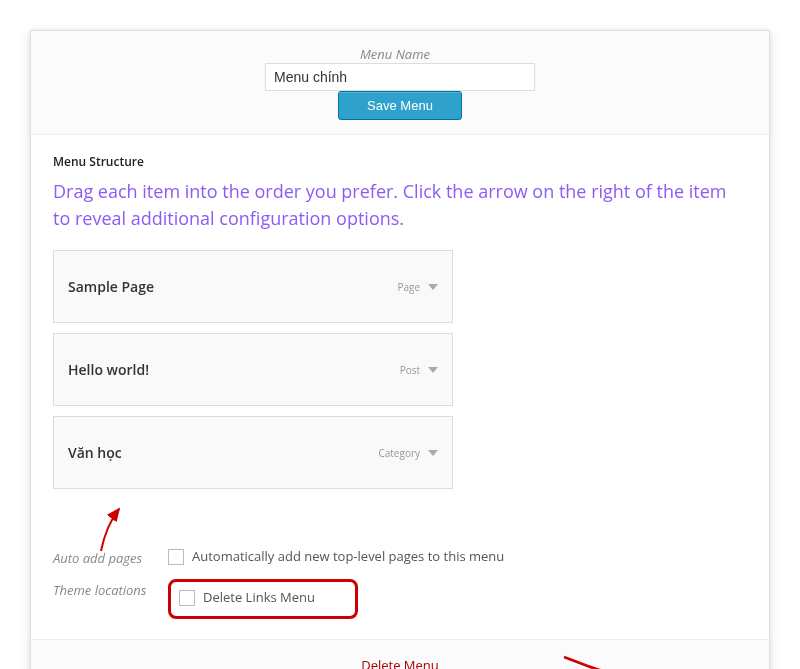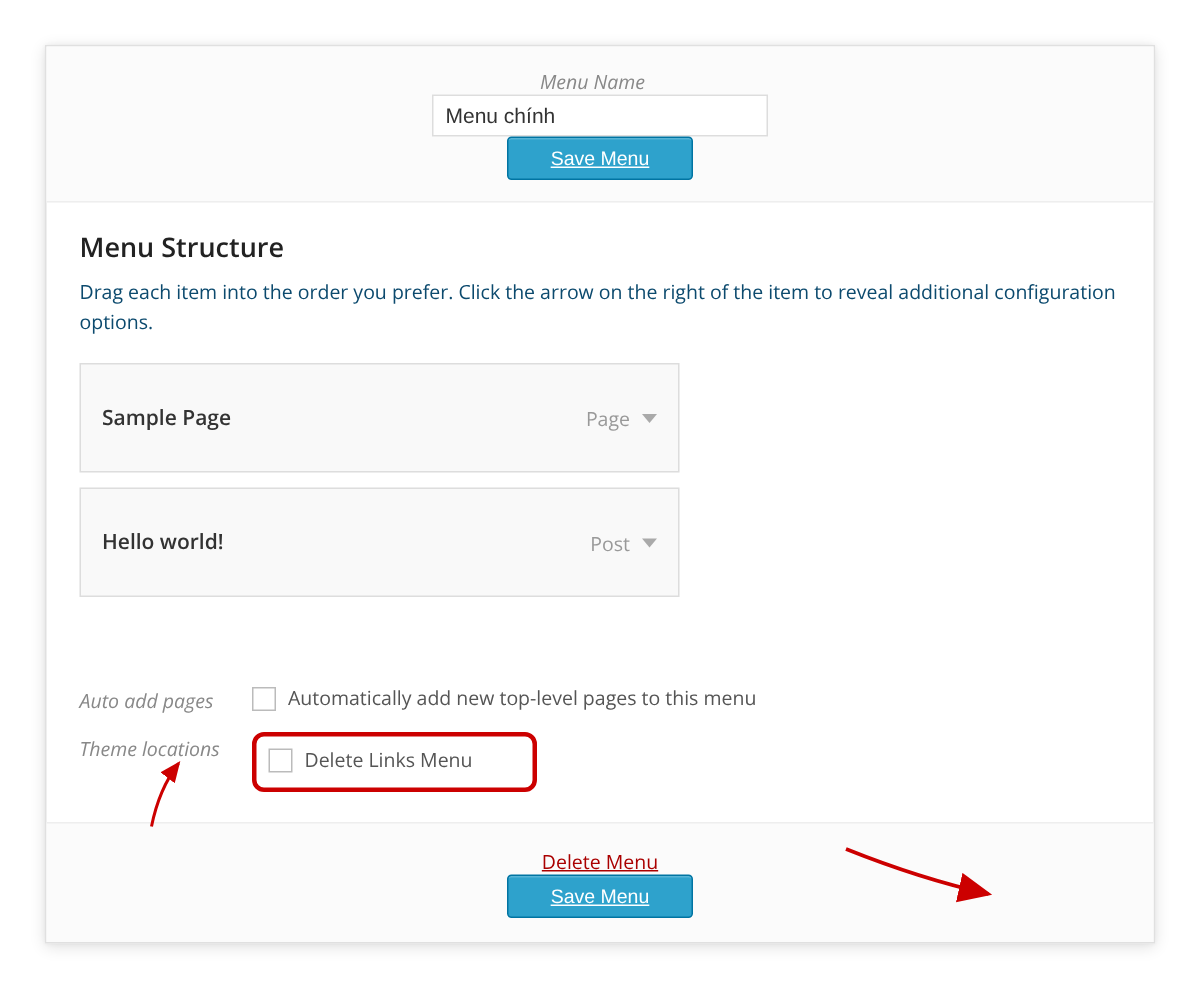--- a/index.html
+++ b/index.html
@@ -28,69 +28,68 @@
     .menu-name-label {
       color: #888;
       font-style: italic;
       font-size: 13px;
       margin-right: 10px;
     }
     .menu-name-input {
       border: 1px solid #ddd;
       padding: 5px 8px;
       font-size: 14px;
-      width: 224px;
+      width: 270px;
       color: #333;
       background: #fff;
     }
     .spacer { flex: 1; }
     .btn-primary {
       background: #2ea2cc;
       border: 1px solid #0074a2;
       color: #fff;
       padding: 6px 28px;
       font-size: 13px;
       cursor: pointer;
       border-radius: 3px;
       box-shadow: inset 0 1px 0 rgba(255,255,255,0.2);
-      text-decoration: underline;
     }
     .body-section {
       padding: 18px 22px 30px 22px;
     }
     h3.section-title {
-      font-size: 18px;
+      font-size: 12px;
       font-weight: 600;
       color: #222;
       margin-bottom: 8px;
     }
     .section-desc {
-      color: #0c4a6e;
-      font-size: 13px;
+      color: #8b5cf6;
+      font-size: 18px;
       line-height: 1.5;
       margin-bottom: 18px;
     }
     .menu-items { width: 400px; }
     .menu-item {
       border: 1px solid #ddd;
       background: #f9f9f9;
       padding: 26px 14px;
       margin-bottom: 10px;
       display: flex;
       align-items: center;
       cursor: move;
     }
     .menu-item-title {
       font-weight: 600;
       color: #333;
       font-size: 14px;
     }
     .menu-item-type {
       color: #999;
-      font-size: 13px;
+      font-size: 10px;
       margin-right: 8px;
     }
     .chevron-down {
       width: 0; height: 0;
       border-left: 5px solid transparent;
       border-right: 5px solid transparent;
       border-top: 6px solid #aaa;
       display: inline-block;
     }
     .settings-section {
@@ -187,20 +186,26 @@
       <div class="menu-item">
         <span class="menu-item-title">Sample Page</span>
         <div class="spacer"></div>
         <span class="menu-item-type">Page</span>
         <span class="chevron-down"></span>
       </div>
       <div class="menu-item">
         <span class="menu-item-title">Hello world!</span>
         <div class="spacer"></div>
         <span class="menu-item-type">Post</span>
+        <span class="chevron-down"></span>
+      </div>
+      <div class="menu-item">
+        <span class="menu-item-title">Văn học</span>
+        <div class="spacer"></div>
+        <span class="menu-item-type">Category</span>
         <span class="chevron-down"></span>
       </div>
     </div>
   </div>
 
   <div class="settings-section">
 
     <div class="settings-row">
       <div class="settings-label">Auto add pages</div>
       <div class="settings-control">

